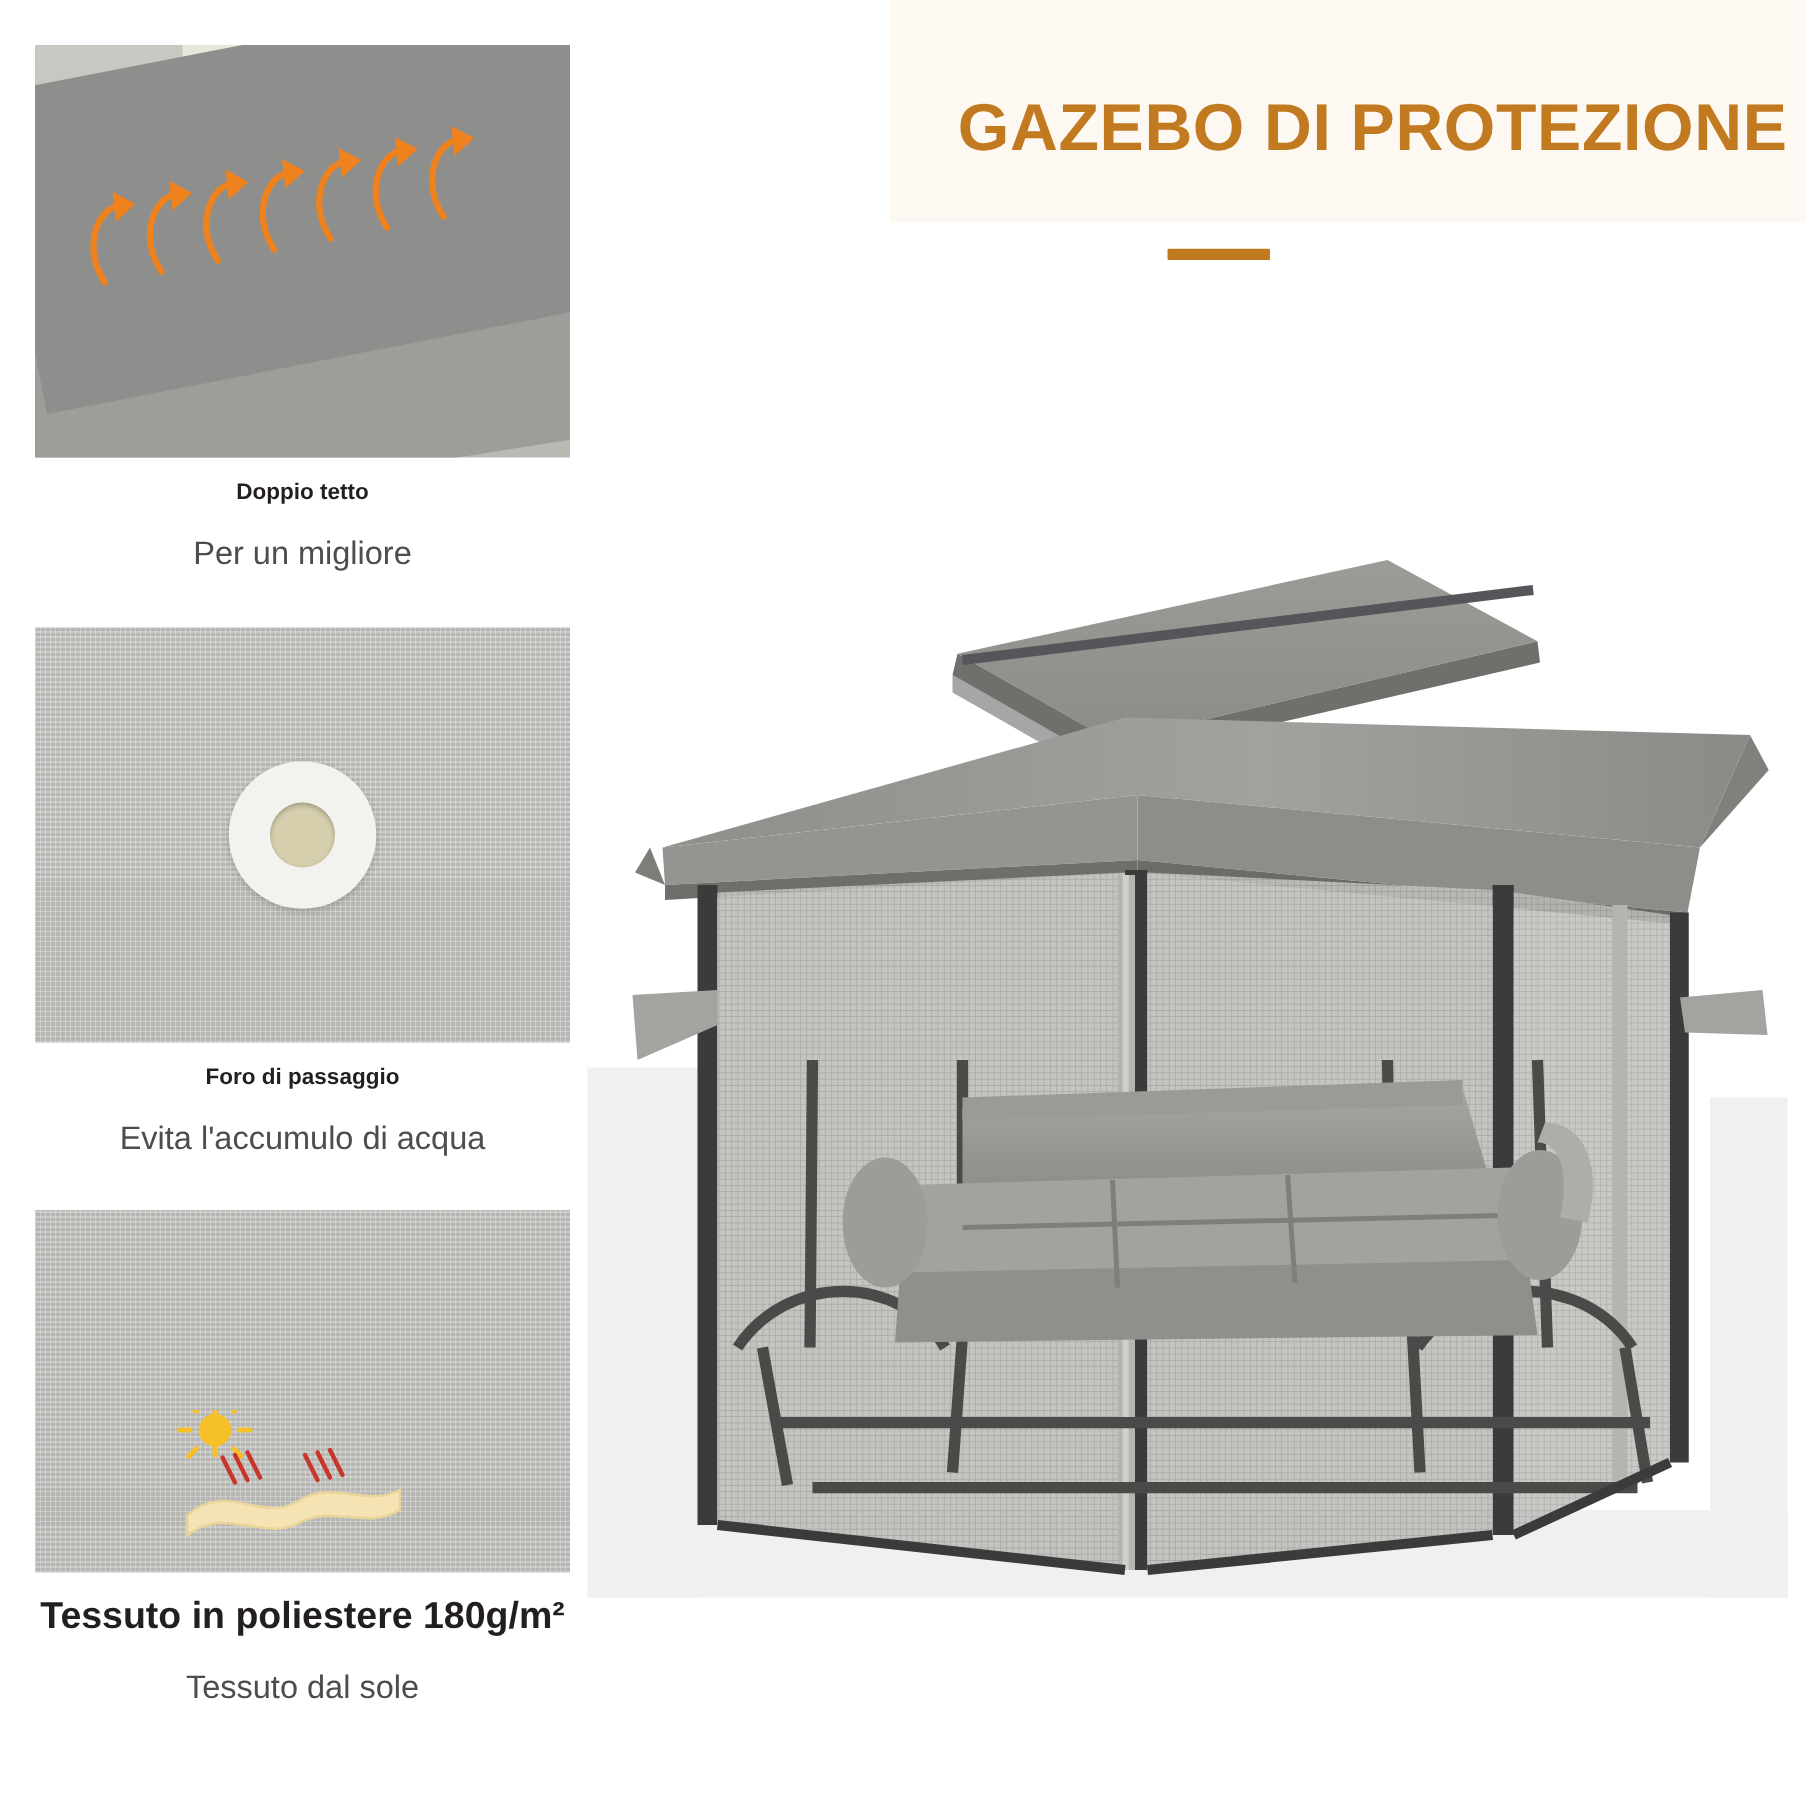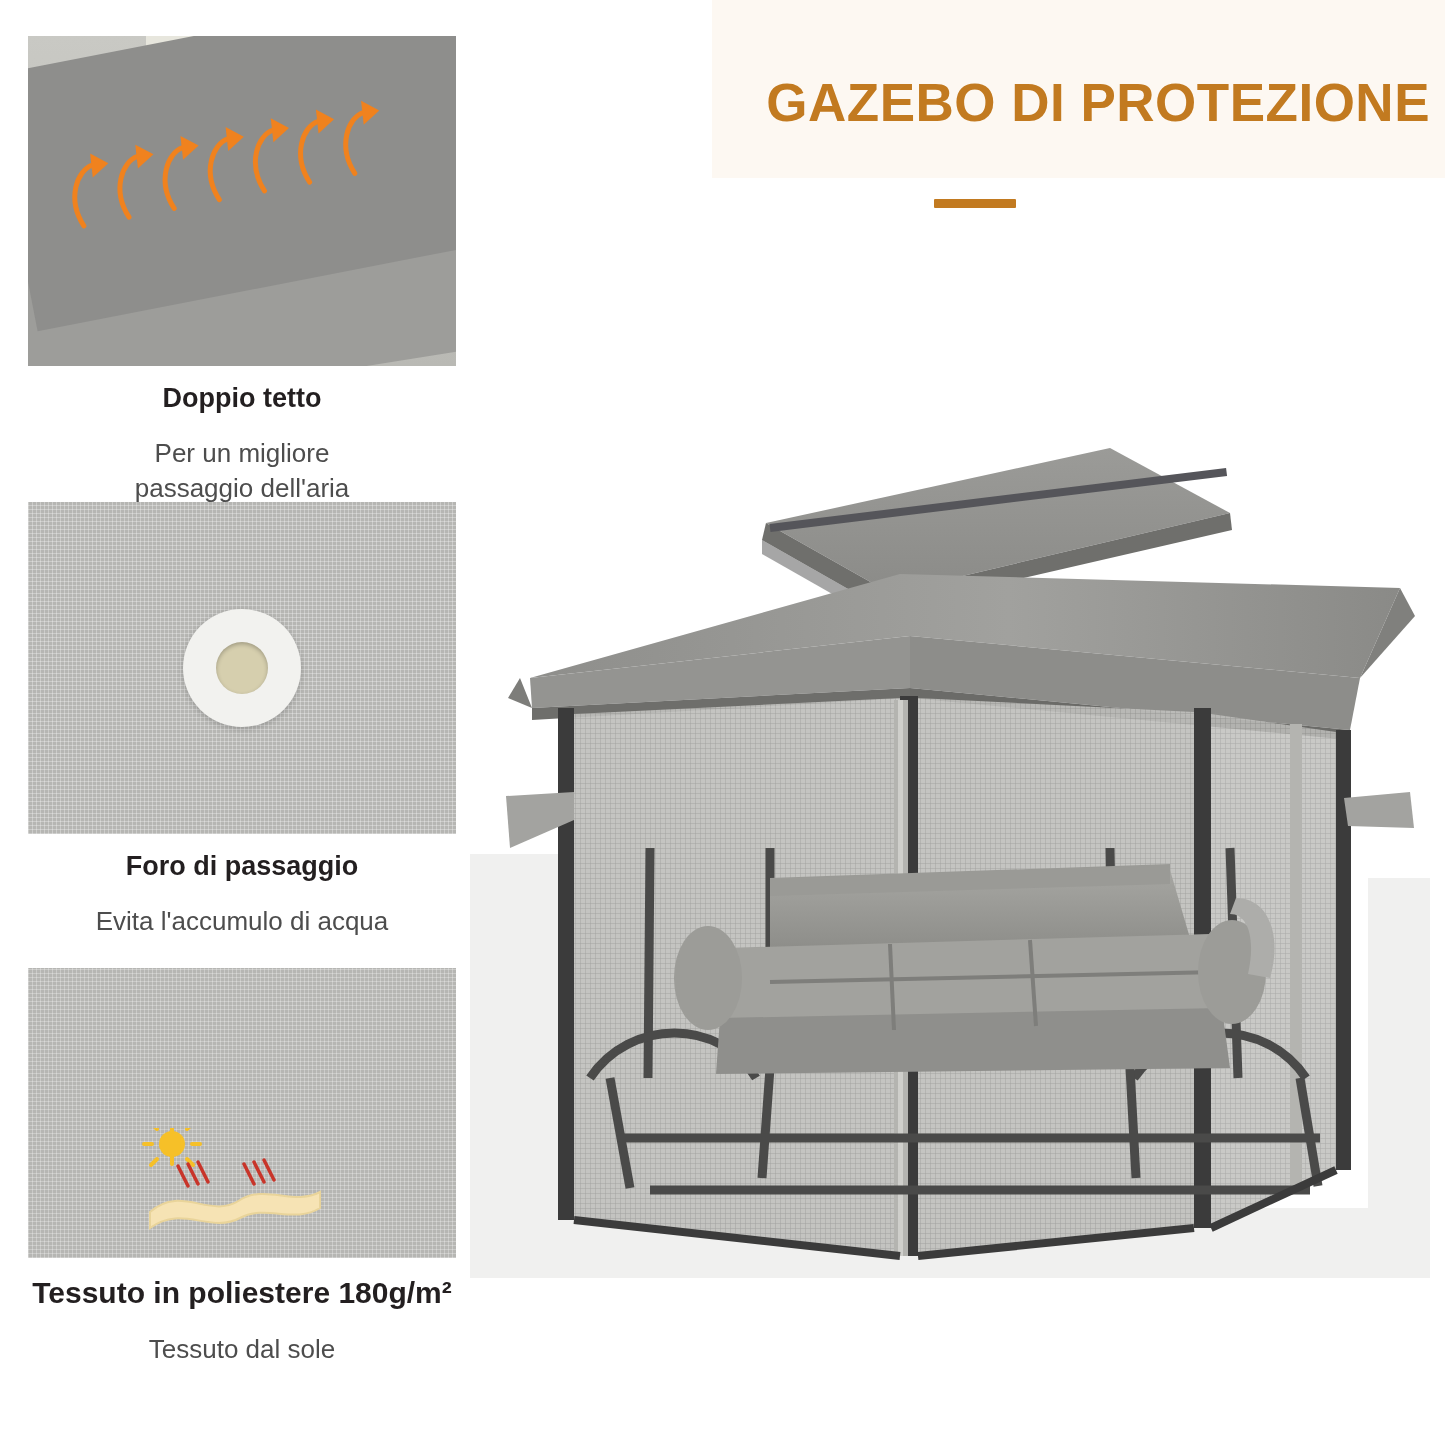--- a/index.html
+++ b/index.html
@@ -53,21 +53,21 @@
     width: 428px;
   }
   .feature-img {
     width: 428px;
     position: relative;
     overflow: hidden;
     background: #b8b8b6;
   }
   .feature-caption-title {
     text-align: center;
-    font-size: 27px;
+    font-size: 18px;
     font-weight: bold;
     color: #231f20;
     margin-top: 16px;
     line-height: 1.25;
   }
   .feature-caption-sub {
     text-align: center;
     font-size: 26px;
     color: #4d4d4d;
     line-height: 1.35;
@@ -226,21 +226,20 @@
           <polygon points="172,4 188,17 170,28"></polygon>
           <polygon points="218,4 234,17 216,28"></polygon>
           <polygon points="264,4 280,17 262,28"></polygon>
           <polygon points="310,4 326,17 308,28"></polygon>
         </g>
       </svg>
     </div>
   </div>
   <div class="feature-caption-title">Doppio tetto</div>
   <div class="feature-caption-sub">Per un migliore</div>
-  <div class="feature-caption-sub" style="margin-top:0">passaggio dell'aria</div>
 </div>
 
 <div class="feature" id="feature-2">
   <div class="feature-img">
     <div class="grommet-outer">
       <div class="grommet-inner"></div>
     </div>
   </div>
   <div class="feature-caption-title">Foro di passaggio</div>
   <div class="feature-caption-sub">Evita l'accumulo di acqua</div>

